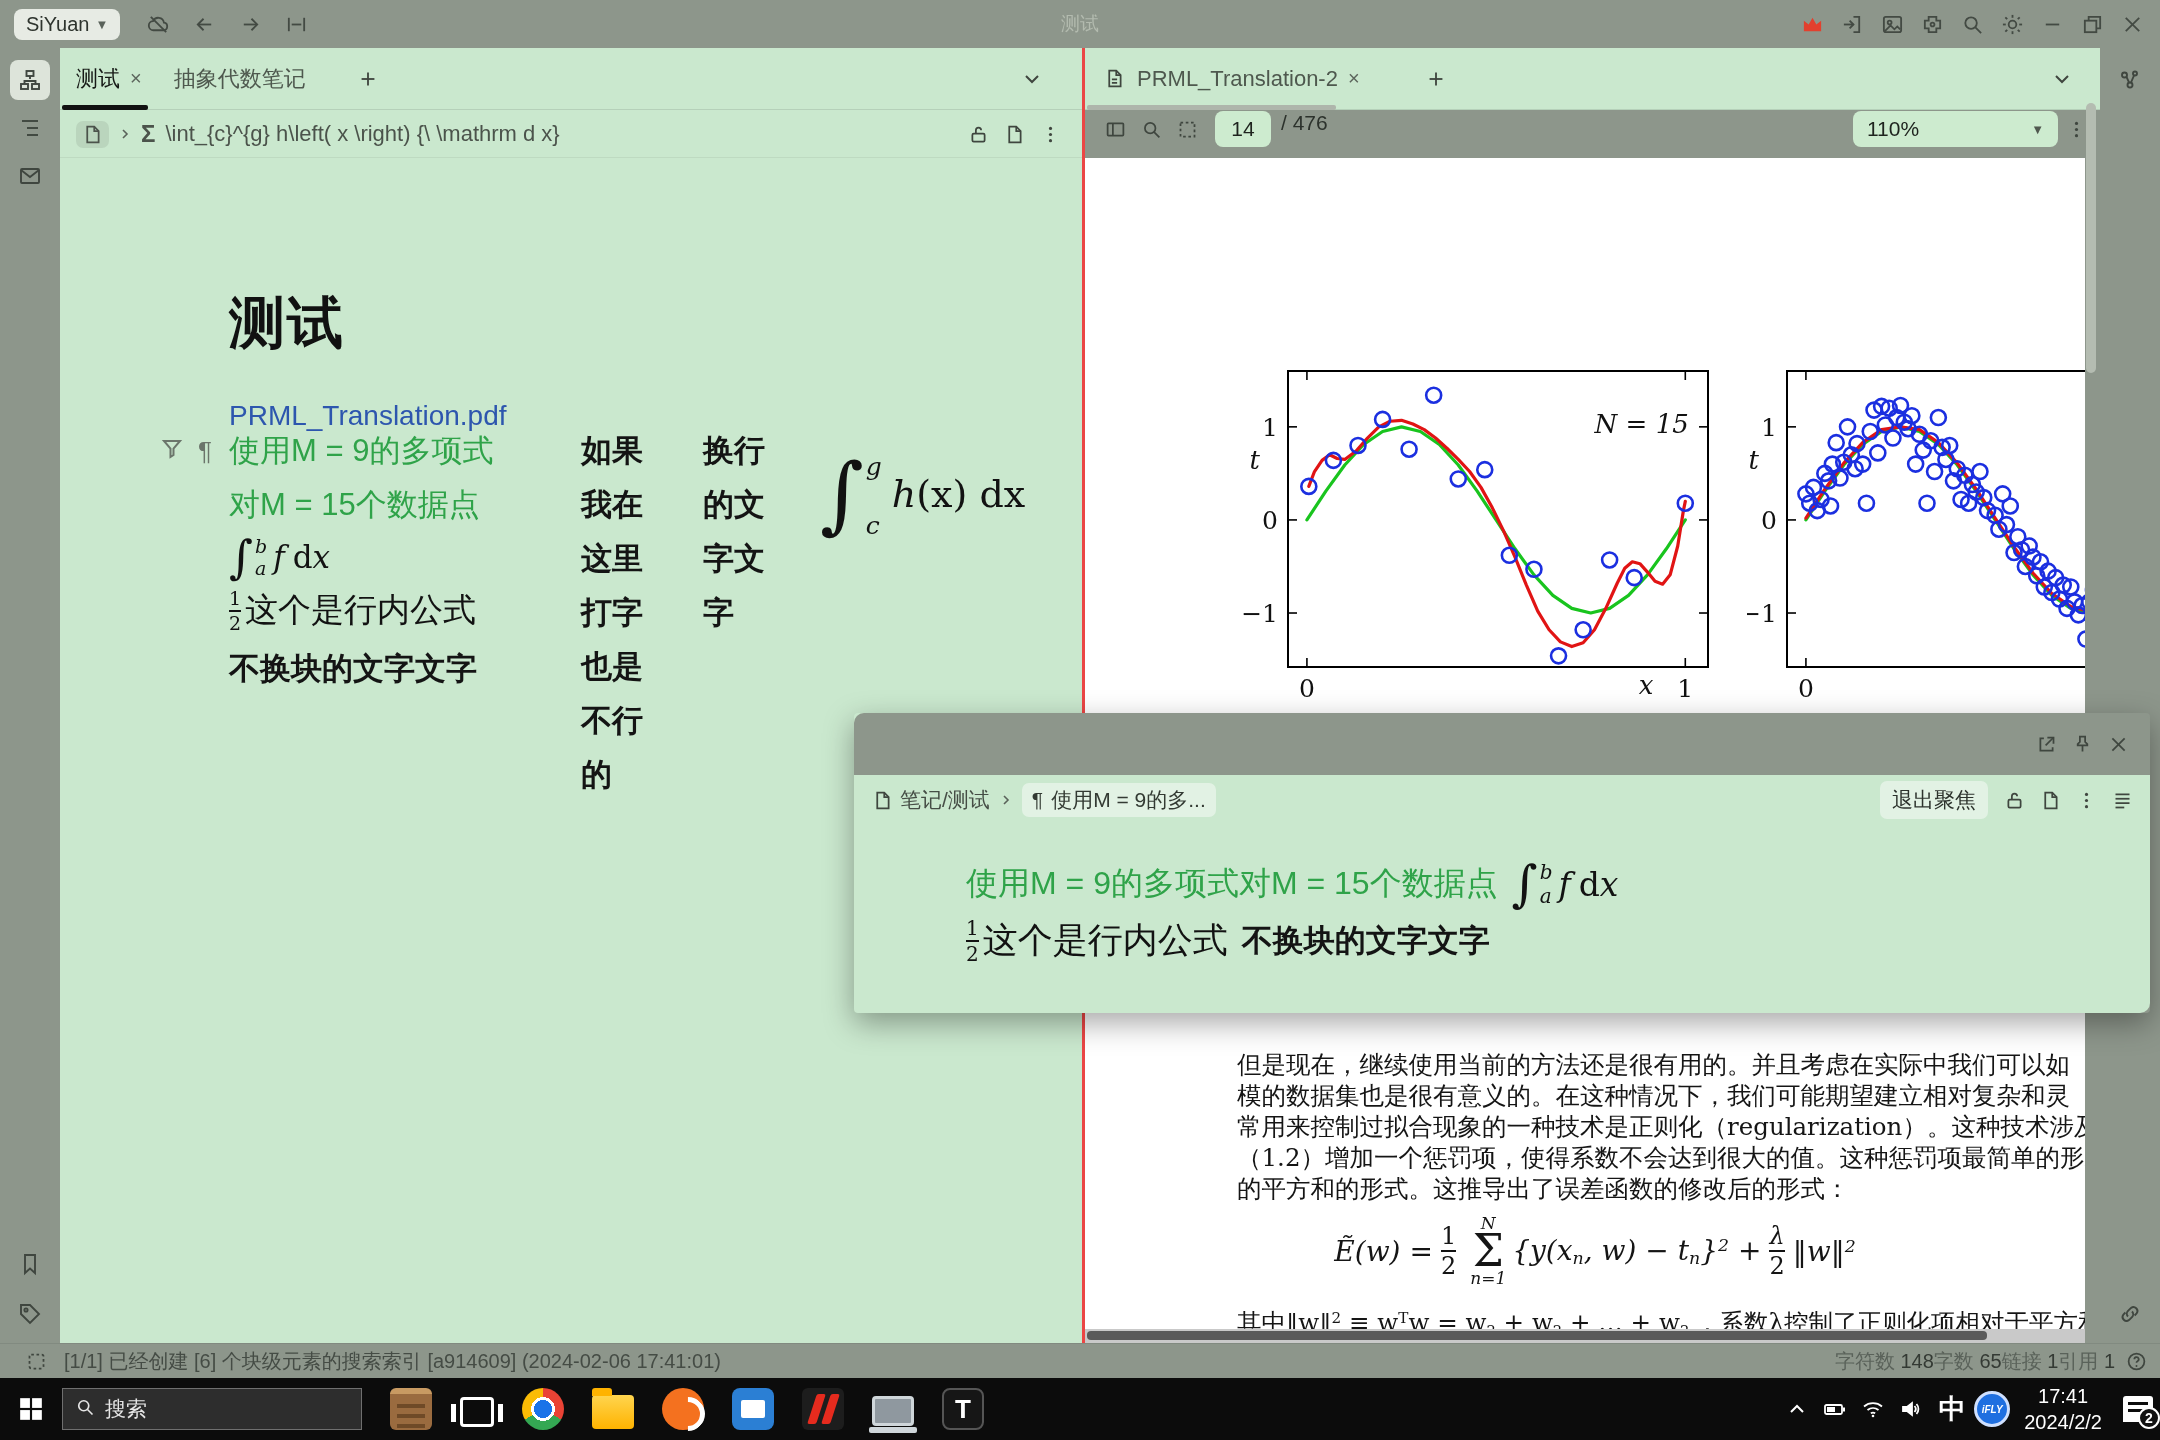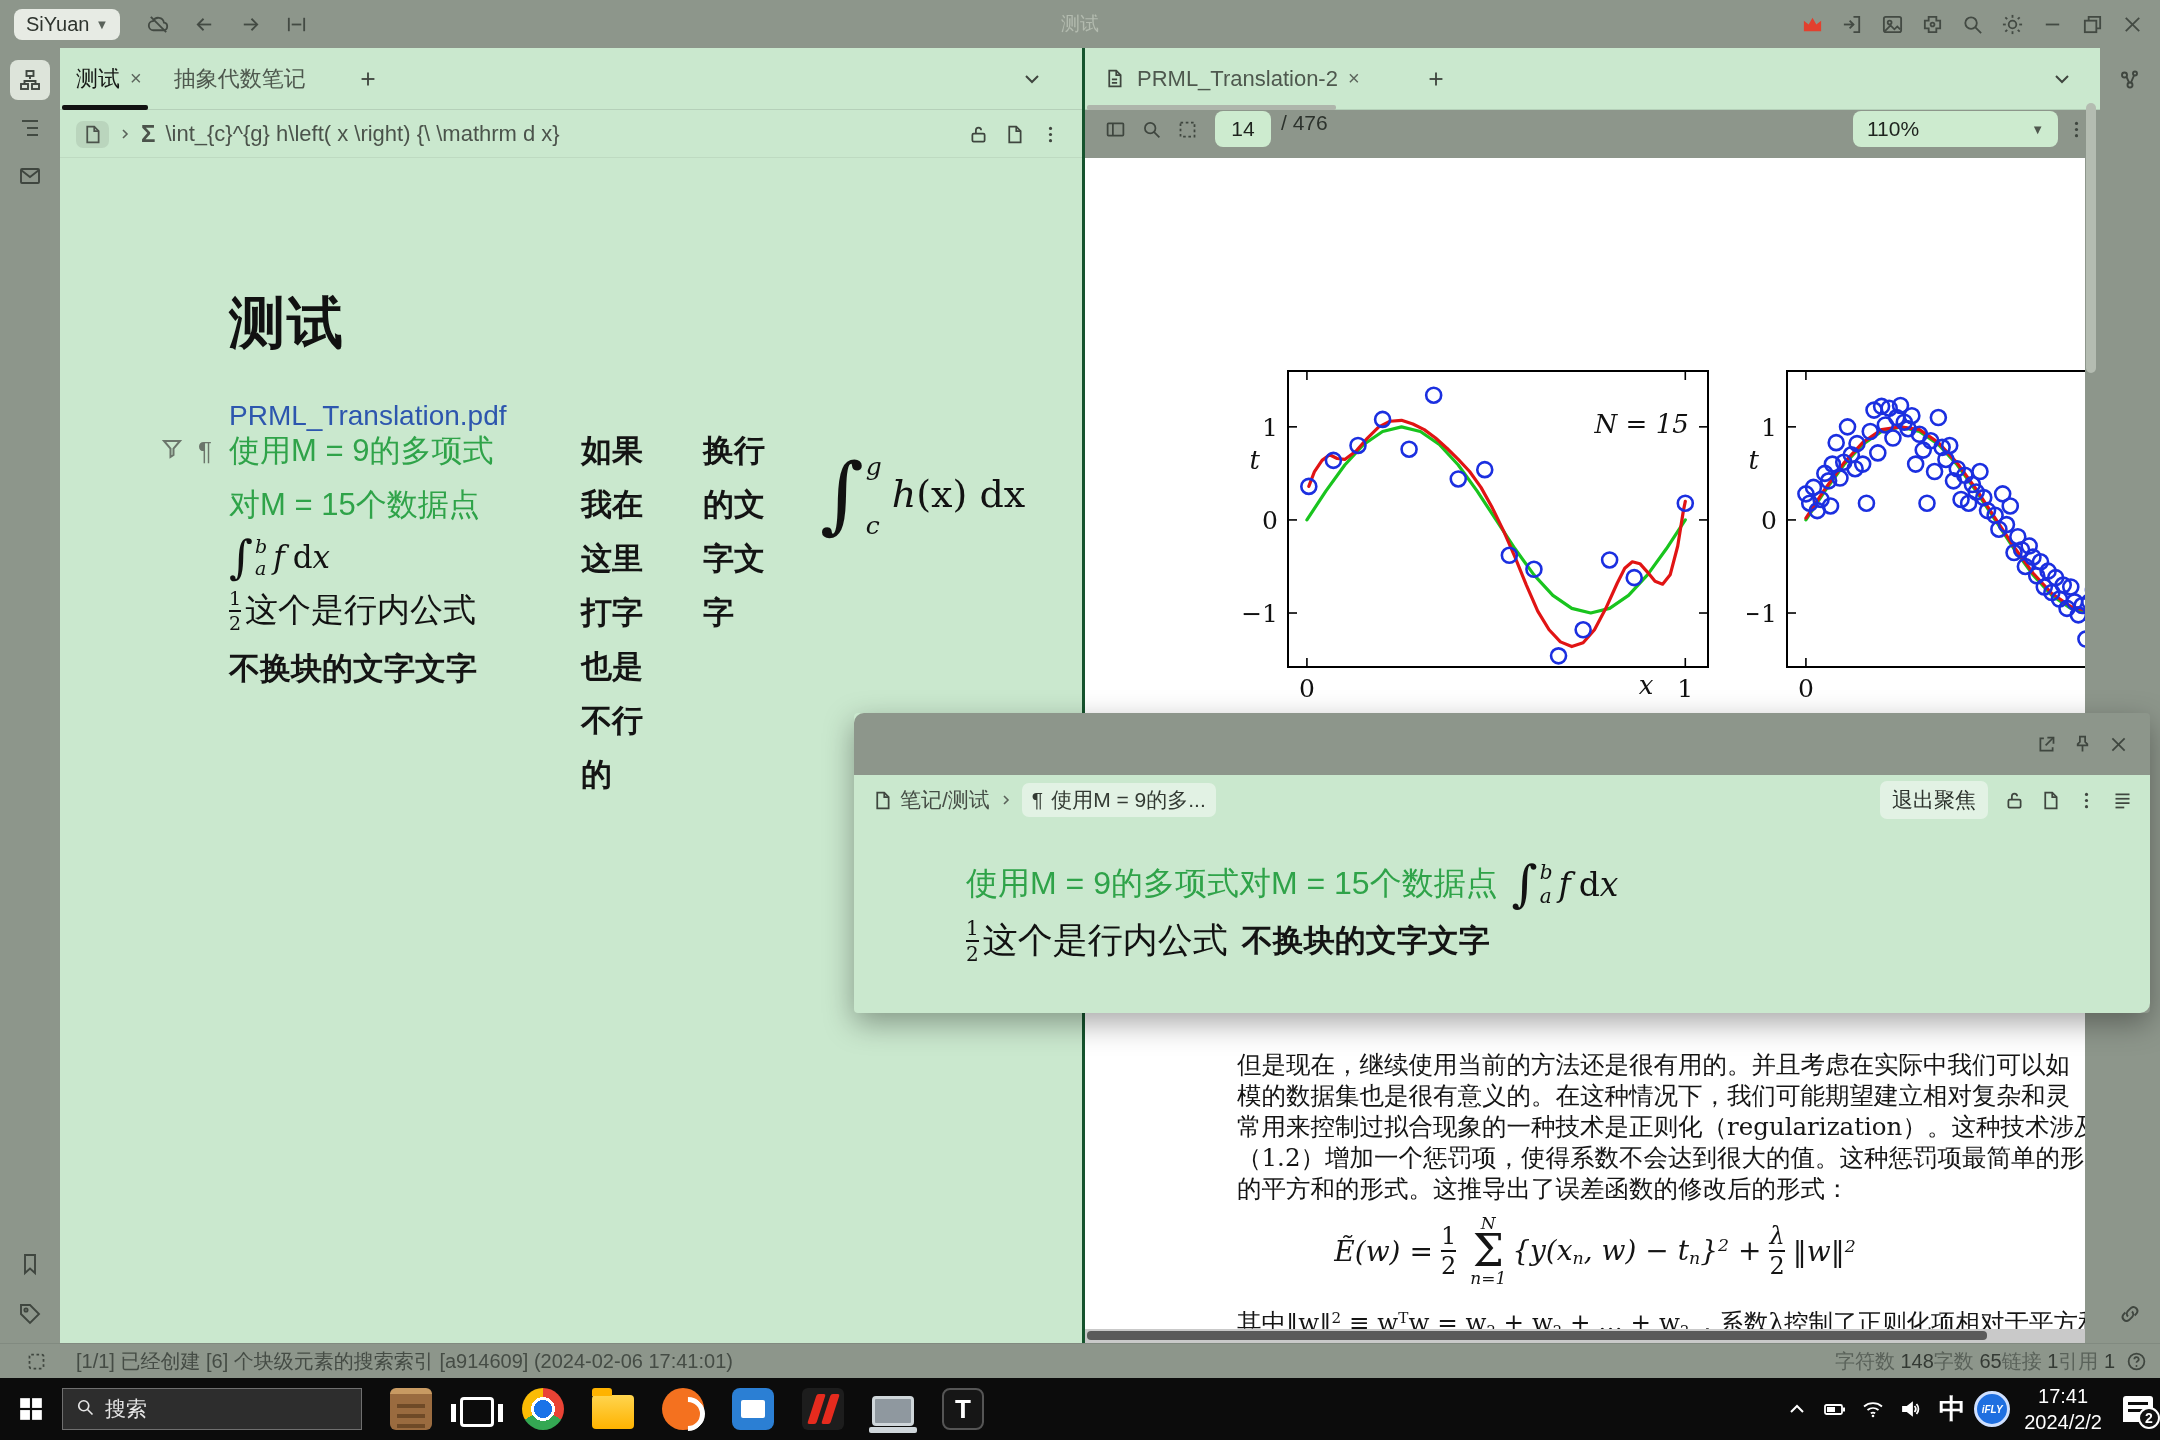--- a/index.html
+++ b/index.html
@@ -1,18 +1,18 @@
 <!DOCTYPE html>
 <html><head>
 <meta charset="utf-8">
 <style>
   * { margin:0; padding:0; box-sizing:border-box; }
   html,body { width:2160px; height:1440px; overflow:hidden; }
   body { font-family:"Liberation Sans", sans-serif; }
-  #screen { position:relative; width:2160px; height:1364px; background:#14532d; }
+  #screen { position:relative; width:2160px; height:1364px; background:#ef4444; }
   .abs { position:absolute; }
 
   
   #titlebar { position:absolute; left:0; top:0; width:2160px; height:48px; background:#8d968b; display:flex; align-items:center; }
   .app-pill { display:flex; align-items:center; gap:6px; margin-left:14px; background:#e7ebe4; border-radius:8px; padding:4px 12px; font-size:20px; color:#2e342e; }
   .tbicon { width:40px; height:40px; display:flex; align-items:center; justify-content:center; color:#434a43; }
   .tbicon svg { width:23px; height:23px; }
   #tb-title { position:absolute; left:50%; transform:translateX(-50%); color:#b3bbaf; font-size:19px; }
   #tb-right-icons { position:absolute; right:8px; top:0; height:48px; display:flex; align-items:center; }
 
@@ -767,21 +767,21 @@
       </div>
     </div>
   </div>
 
   <div id="statusbar">
     <span class="miniicon" style="margin-left:18px">
         <svg viewBox="0 0 24 24" fill="none" stroke="currentColor" stroke-width="2" stroke-dasharray="3 3">
           <rect x="4" y="4" width="16" height="16" rx="2"></rect>
         </svg>
       </span>
-      <span style="margin-left:22px">[1/1] 已经创建 [6] 个块级元素的搜索索引 [a914609] (2024-02-06 17:41:01)</span>
+      <span style="margin-left:10px">[1/1] 已经创建 [6] 个块级元素的搜索索引 [a914609] (2024-02-06 17:41:01)</span>
     <div id="status-right">
         <span><span class="lab">字符数</span> <span class="num">148</span></span>
         <span><span class="lab">字数</span> <span class="num">65</span></span>
         <span><span class="lab">链接</span> <span class="num">1</span></span>
         <span><span class="lab">引用</span> <span class="num">1</span></span>
       </div>
     <span class="miniicon" style="position:absolute;right:6px">
         <svg viewBox="0 0 24 24" fill="none" stroke="currentColor" stroke-width="2">
           <circle cx="12" cy="12" r="9"></circle>
           <path d="M9.5 9.5a2.5 2.5 0 1 1 3.6 2.2c-.8.4-1.1.9-1.1 1.8"></path>

